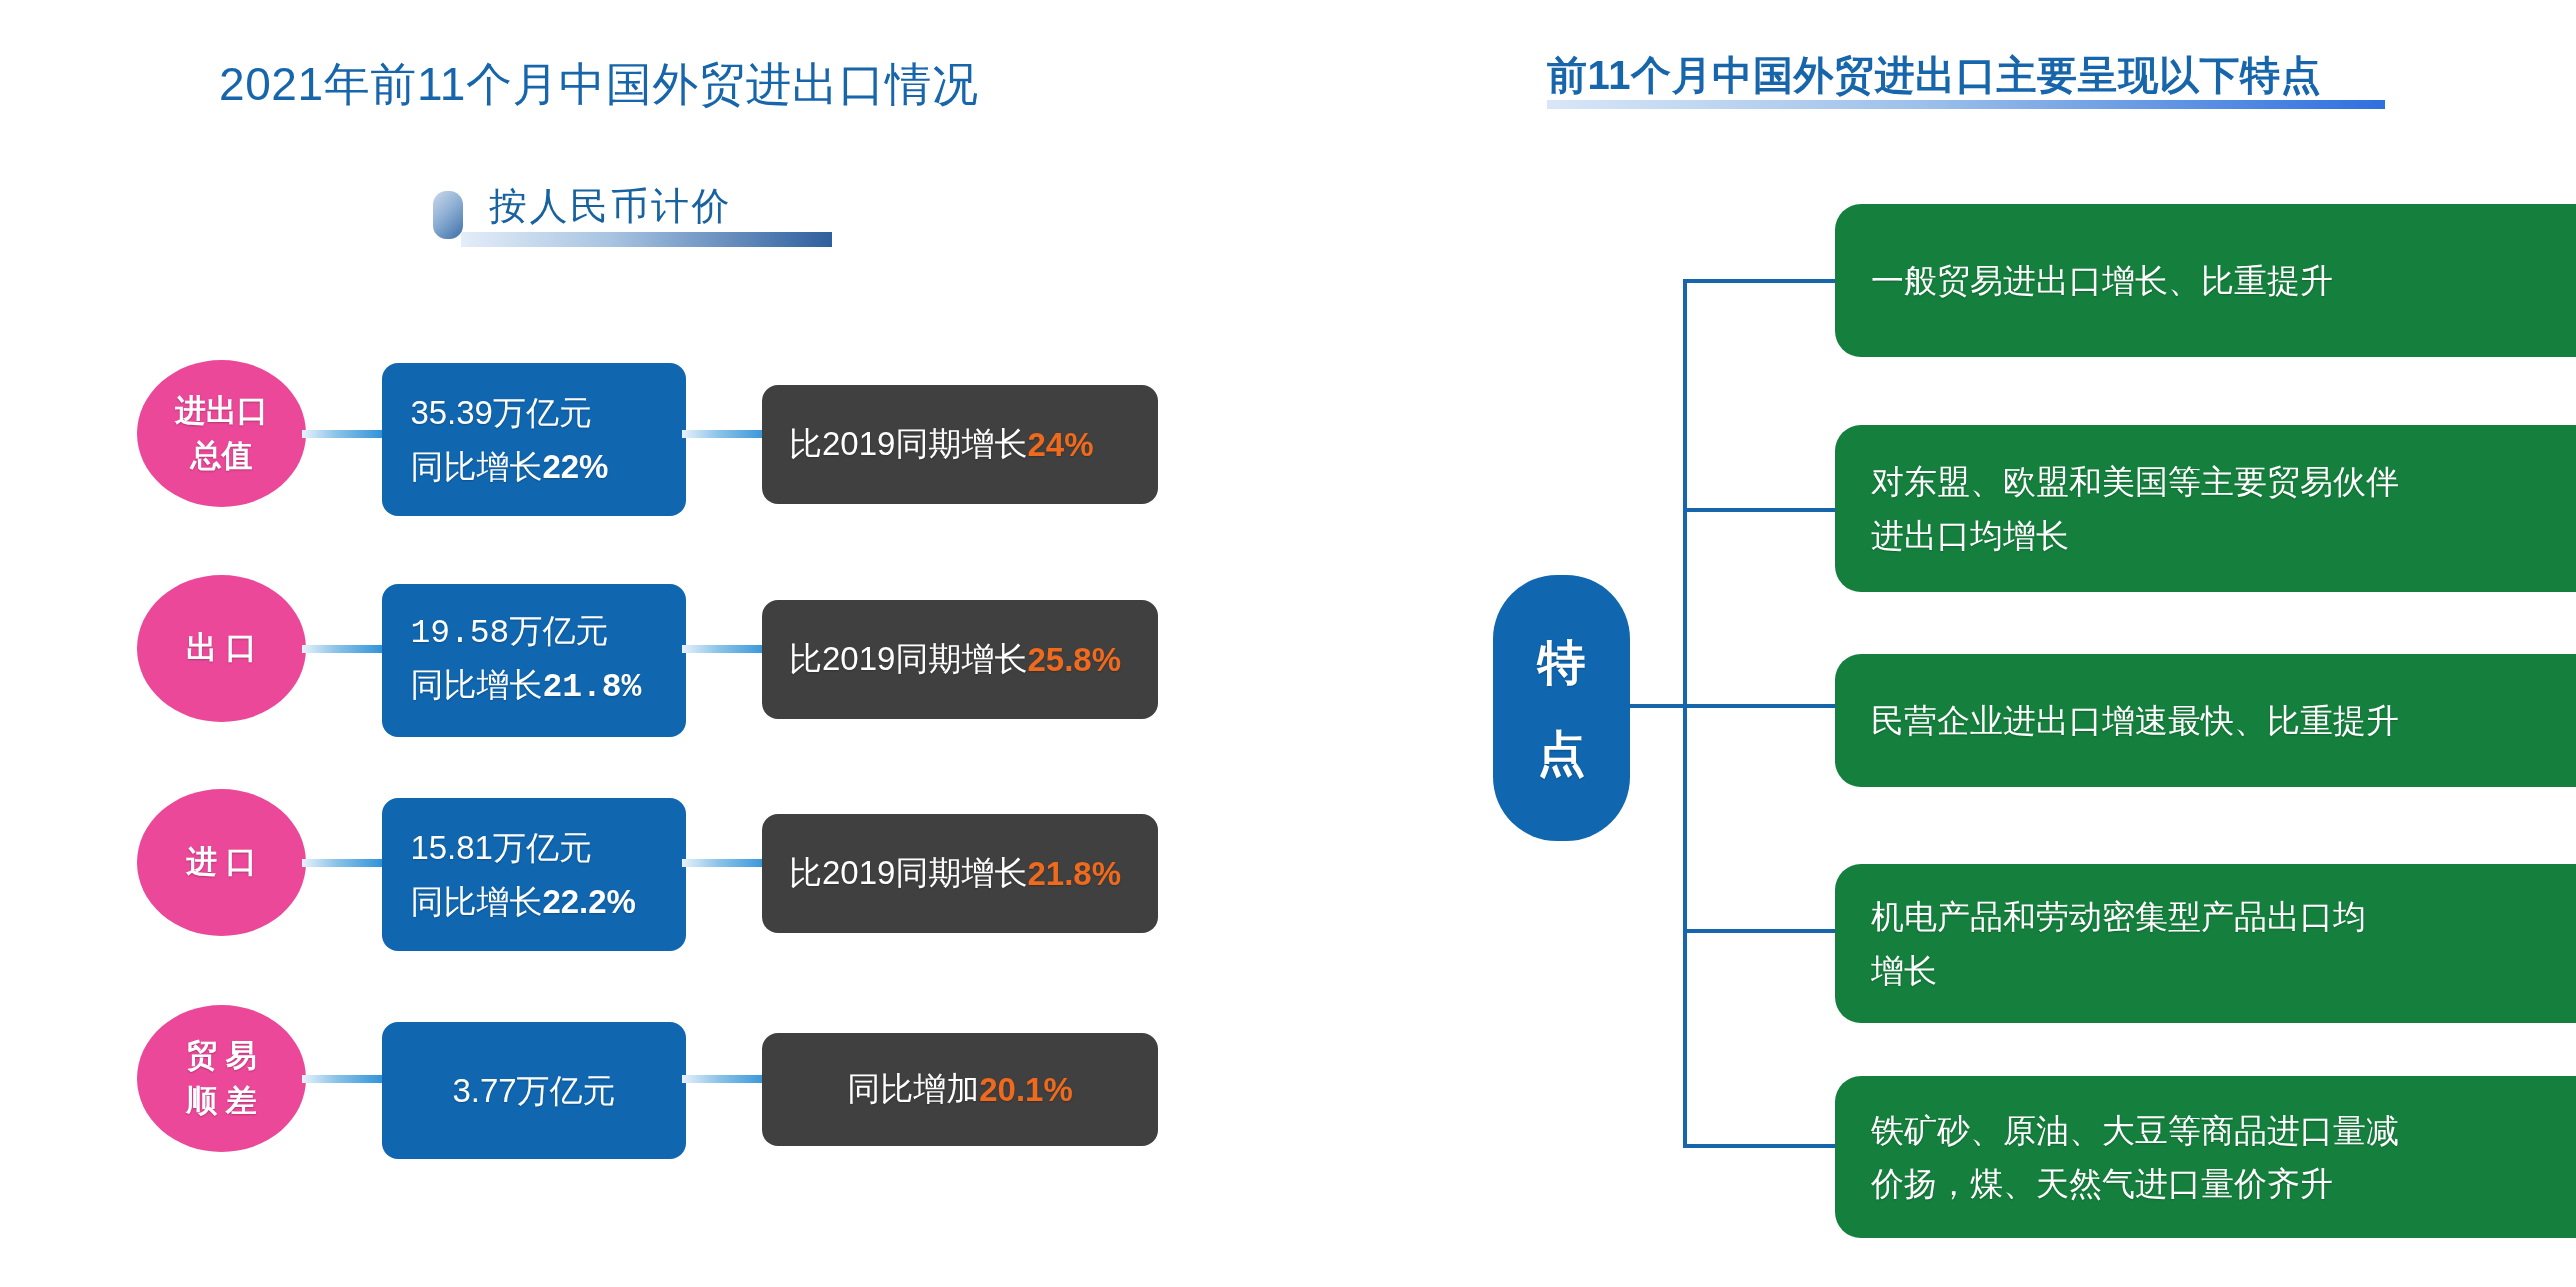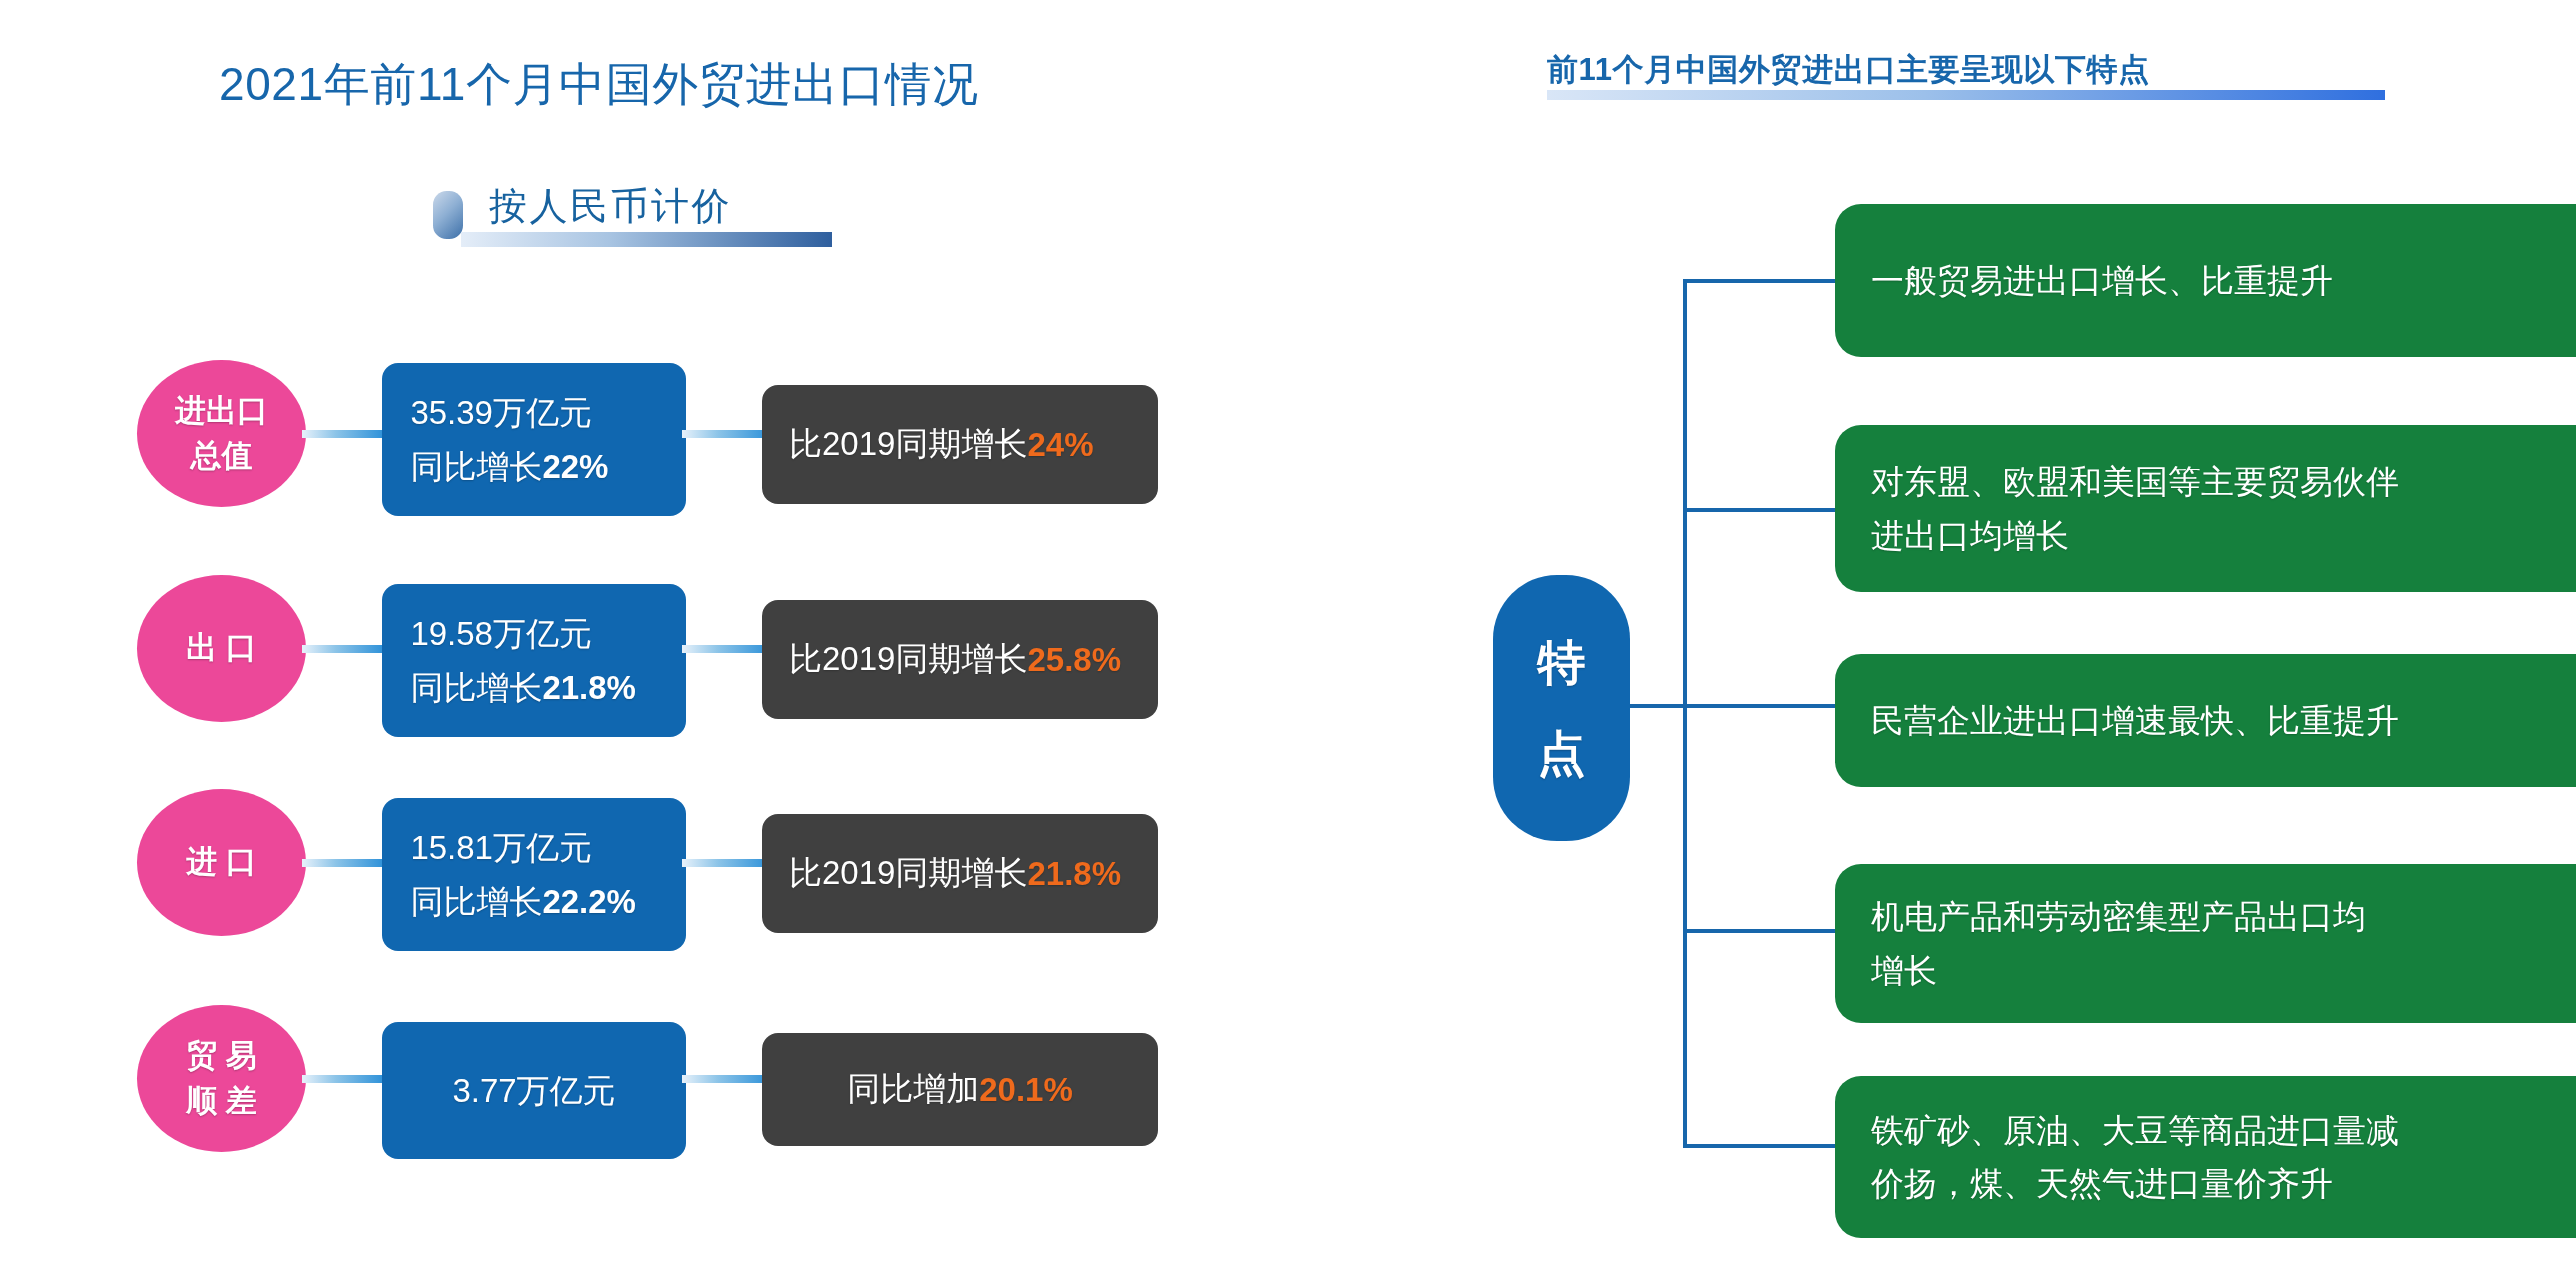--- a/index.html
+++ b/index.html
@@ -28,21 +28,21 @@
     color: #1766ab;
     letter-spacing: 0.6px;
     white-space: nowrap;
   }
   .title-right-wrap {
     position: absolute;
     left: 1547px;
     top: 54px;
   }
   .title-right {
-    font-size: 31px;
+    font-size: 40px;
     font-weight: bold;
     color: #1766ab;
     letter-spacing: 0.6px;
     white-space: nowrap;
     line-height: 1.05;
   }
   .title-right-underline {
     margin-top: 3.7px;
     height: 9.3px;
     width: 838px;
@@ -252,21 +252,21 @@
       <span>比2019同期增长</span>
         <span class="hl">24%</span>
     </div>
   </div>
 
   <div class="row" style="top:575px;">
     <div class="cat-ellipse">
       <span>出 口</span>
     </div>
     <div class="connector" style="left:302px; top:70px; width:84px;"></div>
-    <div class="mid-card" style="top:9.3px; height:153px;">
+    <div class="mid-card" style="top:9.3px; height:153px;font-family:Liberation Mono, monospace;">
       <div class="line">19.58万亿元</div>
       <div class="line"><span>同比增长</span><span class="bold">21.8%</span></div>
     </div>
     <div class="connector" style="left:682px; top:70px; width:90px;"></div>
     <div class="right-card lead" style="left:762px; top:25px; width:396px; height:119px;">
       <span>比2019同期增长</span>
         <span class="hl">25.8%</span>
     </div>
   </div>
 

